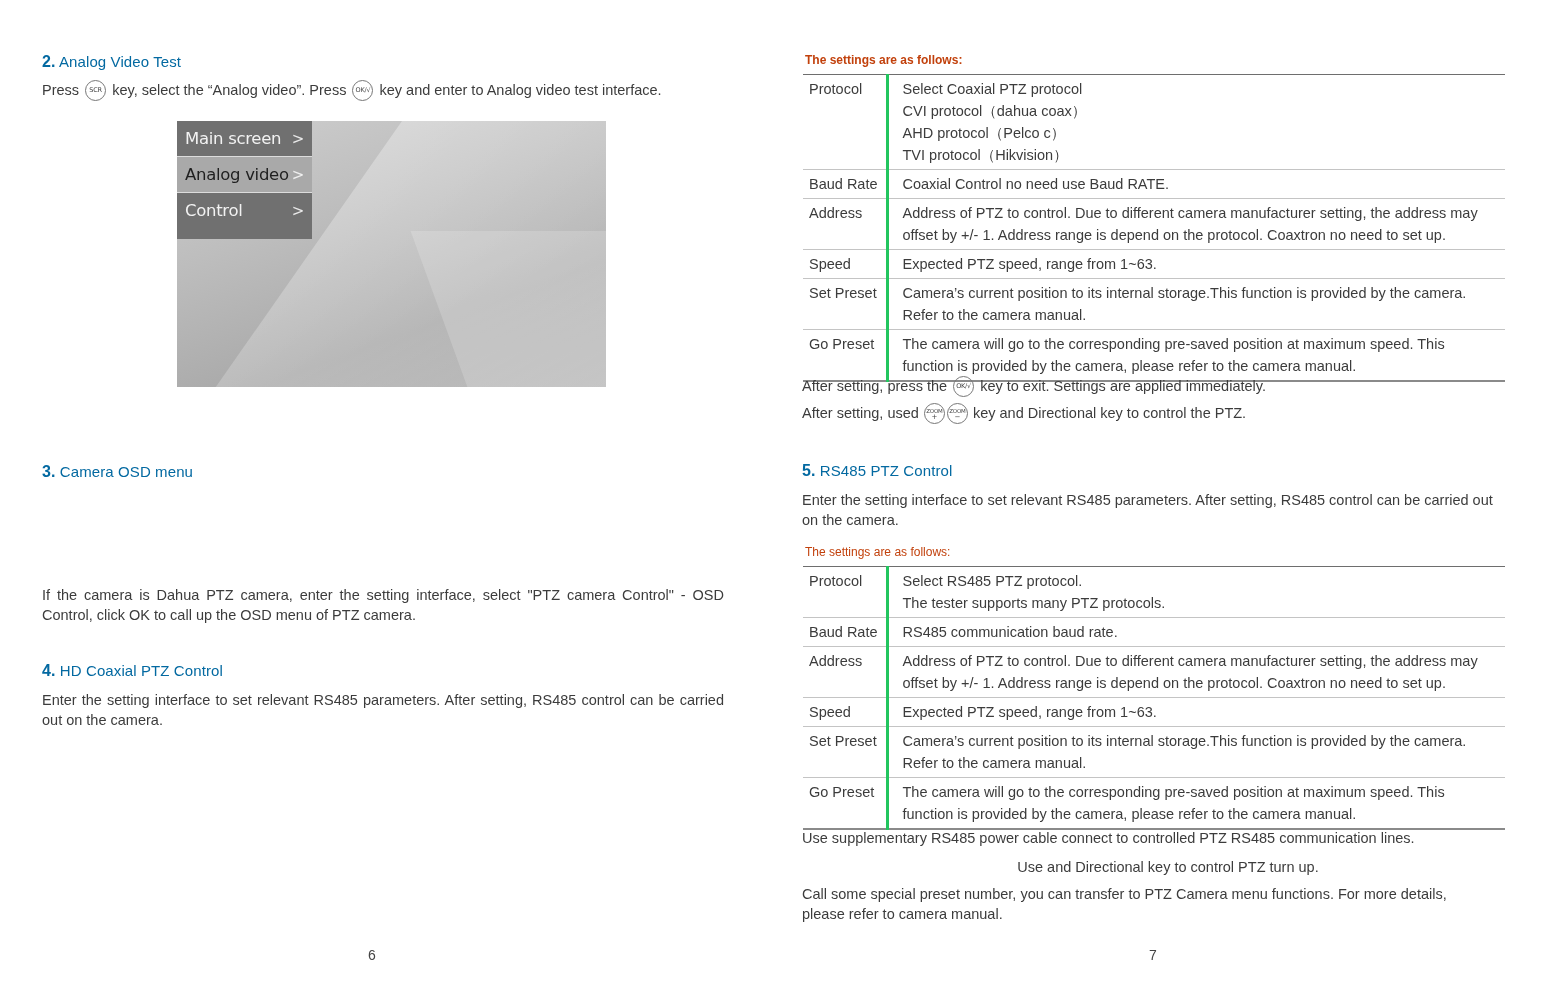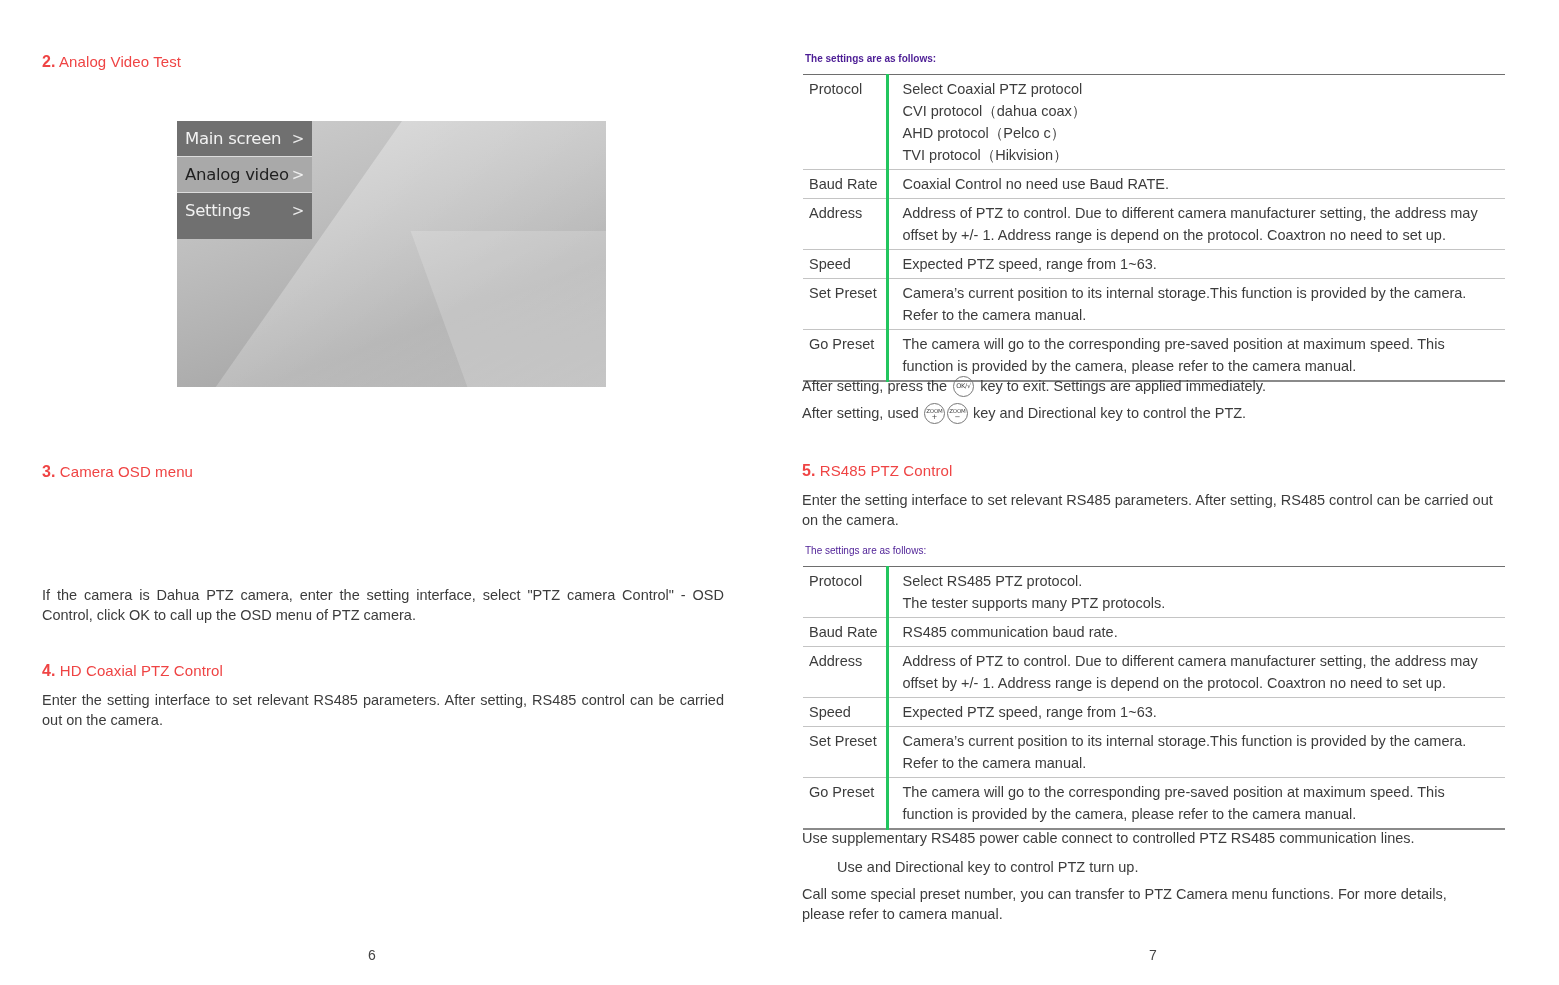--- a/index.html
+++ b/index.html
@@ -5,21 +5,21 @@
     * { box-sizing: border-box; margin: 0; padding: 0; }
     html, body { width: 1559px; height: 985px; background: #ffffff; overflow: hidden; }
     body { font-family: "Liberation Sans", "DejaVu Sans", sans-serif; color: #3a3a3a; position: relative; }
 
     .page { position: absolute; top: 0; height: 985px; }
     .page-left { left: 0; width: 780px; }
     .page-right { left: 780px; width: 779px; }
 
     .abs { position: absolute; }
 
-    .heading { font-size: 15px; color: #ef4444; font-weight: normal; letter-spacing: 0.1px; }
+    .heading { font-size: 15px; color: #0369a1; font-weight: normal; letter-spacing: 0.1px; }
     .heading .num { font-weight: bold; font-size: 16px; }
 
     .para { font-size: 14.5px; line-height: 20px; color: #3c3c3c; }
     .justify { text-align: justify; }
 
     .key-icon {
       display: inline-block;
       width: 21px; height: 21px;
       border: 1px solid #777;
       border-radius: 50%;
@@ -72,49 +72,56 @@
     
     .spec-table { position: absolute; left: 803px; width: 702px; border-collapse: collapse; font-size: 14.5px; color: #3c3c3c; }
     .spec-table .top-rule { border-top: 1.5px solid #6e6e6e; }
     .spec-table .bottom-rule { border-bottom: 2px solid #8a8a8a; }
     .spec-table td { vertical-align: top; line-height: 22px; }
     .spec-table td.k { width: 84px; padding: 3px 0 3px 6px; border-right: 3px solid #22c55e; }
     .spec-table td.v { padding: 3px 0 3px 14px; }
     .spec-table tr + tr td { border-top: 1px solid #c4c4c4; }
     .spec-table .line { display: block; }
 
-    .table-caption { font-size: 10px; color: #4c1d95; }
+    .table-caption { font-size: 12px; color: #c2410c; }
 
     .page-num { position: absolute; font-size: 14px; color: #444; top: 947px; }
   </style>
 </head>
 <body>
 
 <div class="page page-left">
 
   <div class="abs heading" style="left:42px; top:53px;">
     <span class="num">2.</span>
     <span>Analog Video Test</span>
   </div>
 
+  <div class="abs para" style="left:42px; top:80px; white-space:nowrap;">
+    <span>Press</span>
+    <span class="key-icon">SCR</span>
+    <span>key, select the “Analog video”. Press</span>
+    <span class="key-icon">OK/√</span>
+    <span>key and enter to Analog video test interface.</span>
+  </div>
 
   <div class="device-screen">
     <div class="shape1"></div>
     <div class="shape2"></div>
     <div class="menu-col">
       <div class="menu-item">
         <span>Main screen</span>
         <span class="arrow">&gt;</span>
       </div>
       <div class="menu-item active">
         <span>Analog video</span>
         <span class="arrow">&gt;</span>
       </div>
       <div class="menu-item" style="border-bottom:none;">
-        <span>Settings</span>
+        <span>Control</span>
         <span class="arrow">&gt;</span>
       </div>
       <div class="menu-tail" style="height:10px;"></div>
     </div>
   </div>
 
 
   <div class="abs heading" style="left:42px; top:463px;">
     <span class="num">3.</span>
     <span>Camera OSD menu</span>
@@ -243,16 +250,16 @@
       <td class="k">Go Preset</td>
       <td class="v">
         <span class="line">The camera will go to the corresponding pre-saved position at maximum speed. This</span>
         <span class="line">function is provided by the camera, please refer to the camera manual.</span>
       </td>
     </tr>
   </tbody>
 </table>
 
 <div class="abs para" style="left:802px; top:828px; width:704px;">Use supplementary RS485 power cable connect to controlled PTZ RS485 communication lines.</div>
-<div class="abs para" style="left:837px; top:857px; width:704px;">Use and Directional key to control PTZ turn up.</div>
+<div class="abs para" style="left:816px; top:857px; width:704px;text-align:center;">Use and Directional key to control PTZ turn up.</div>
 <div class="abs para" style="left:802px; top:884px; width:690px;">Call some special preset number, you can transfer to PTZ Camera menu functions. For more details, please refer to camera manual.</div>
 
 <div class="page-num" style="left:1149px;">7</div>
 
 </body></html>

